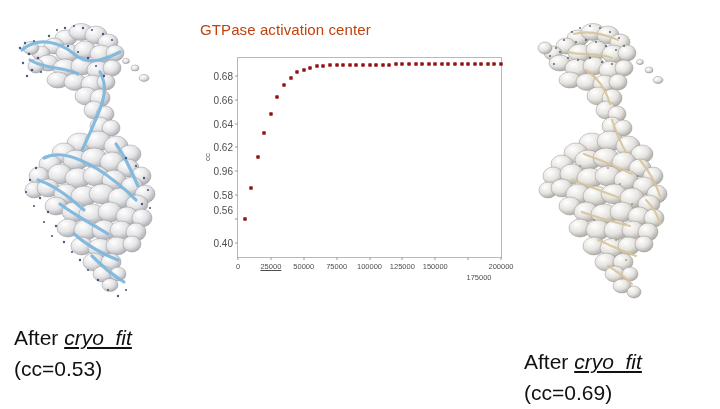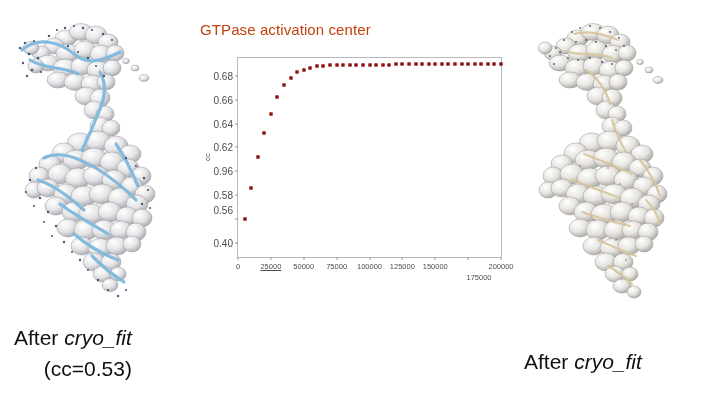--- a/index.html
+++ b/index.html
@@ -125,22 +125,22 @@
   
   .caption {
     position: absolute;
     font-size: 21px;
     line-height: 31px;
     color: #111111;
     white-space: nowrap;
   }
   #caption-before { left: 14px; top: 322px; }
   #caption-after  { left: 524px; top: 322px; margin-top: 24px; }
-  .caption .ital { font-style: italic; }
-  .caption .cc-line { display: block; text-align: right; }
+  .caption .ital { font-style: italic; text-decoration: underline; }
+  .caption .cc-line { display: block; }
 </style>
 </head>
 <body>
 
 <div class="struct-panel" id="struct-before">
   <svg class="struct-svg" viewBox="0 0 190 306">
     <defs>
       <radialGradient id="blobGrayB" cx="35%" cy="30%" r="75%">
         <stop offset="0%" stop-color="#ffffff"></stop>
         <stop offset="55%" stop-color="#e4e4e6"></stop>
@@ -525,13 +525,14 @@
   </svg>
 </div>
 
 <div class="caption" id="caption-before">
   <span>After </span><span class="ital">cryo_fit</span>
   <span class="cc-line">(cc=0.53)</span>
 </div>
 
 <div class="caption" id="caption-after">
   <span>After </span><span class="ital">cryo_fit</span>
+  <span class="cc-line">(cc=0.69)</span>
 </div>
 
 </body></html>

